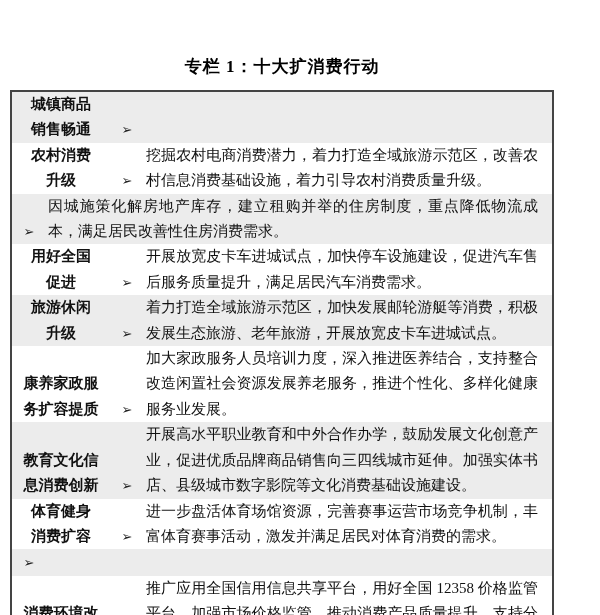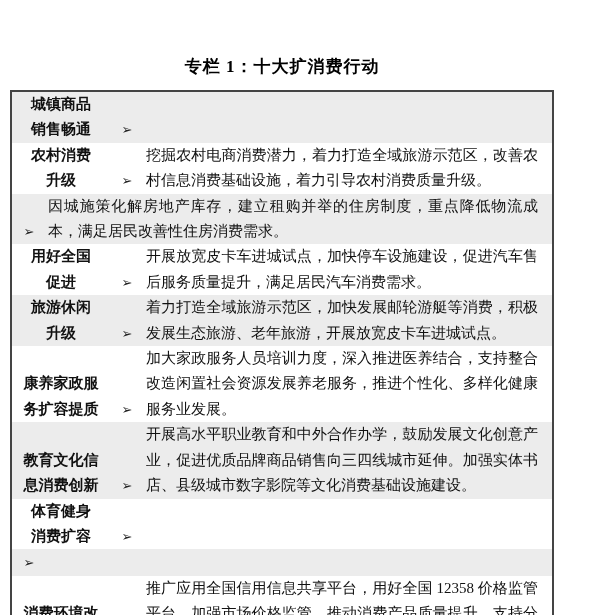--- a/index.html
+++ b/index.html
@@ -122,20 +122,21 @@
       <div class="cell-label">教育文化信
 息消费创新</div>
       <div class="cell-arrow">➢</div>
       <div class="cell-text">开展高水平职业教育和中外合作办学，鼓励发展文化创意产业，促进优质品牌商品销售向三四线城市延伸。加强实体书店、县级城市数字影院等文化消费基础设施建设。</div>
     </div>
 
     <div class="row plain">
       <div class="cell-label">体育健身
 消费扩容</div>
       <div class="cell-arrow">➢</div>
+      <div class="cell-text">进一步盘活体育场馆资源，完善赛事运营市场竞争机制，丰富体育赛事活动，激发并满足居民对体育消费的需求。</div>
     </div>
 
     <div class="row shaded">
       <div class="cell-arrow">➢</div>
     </div>
 
     <div class="row plain">
       <div class="cell-label">消费环境改
 善品质提升</div>
       <div class="cell-arrow">➢</div>

